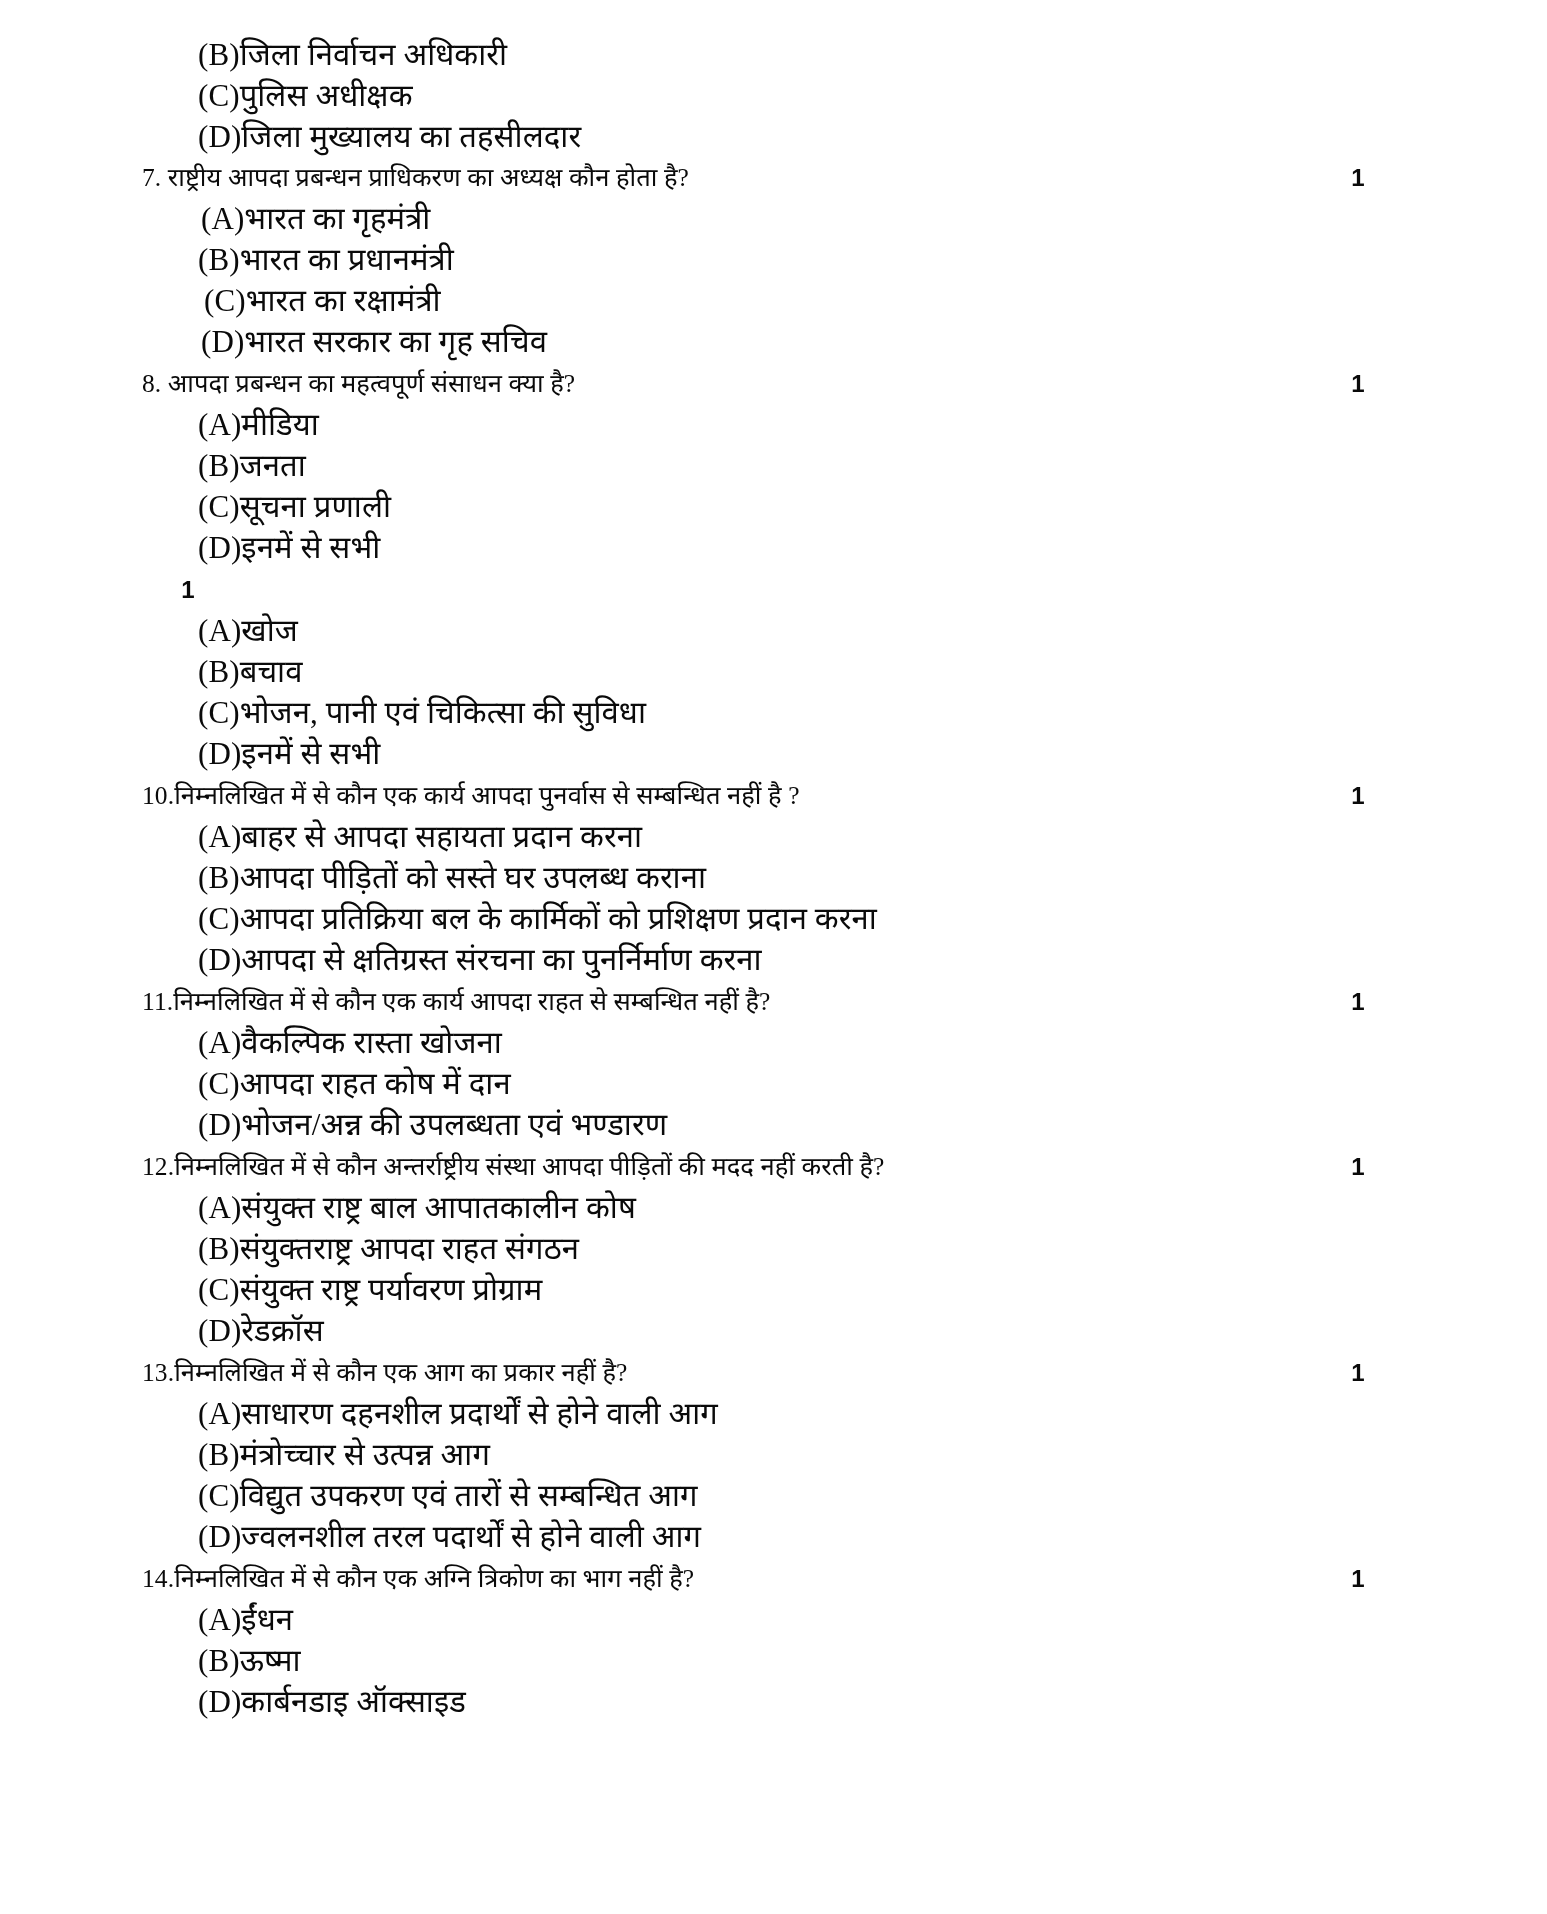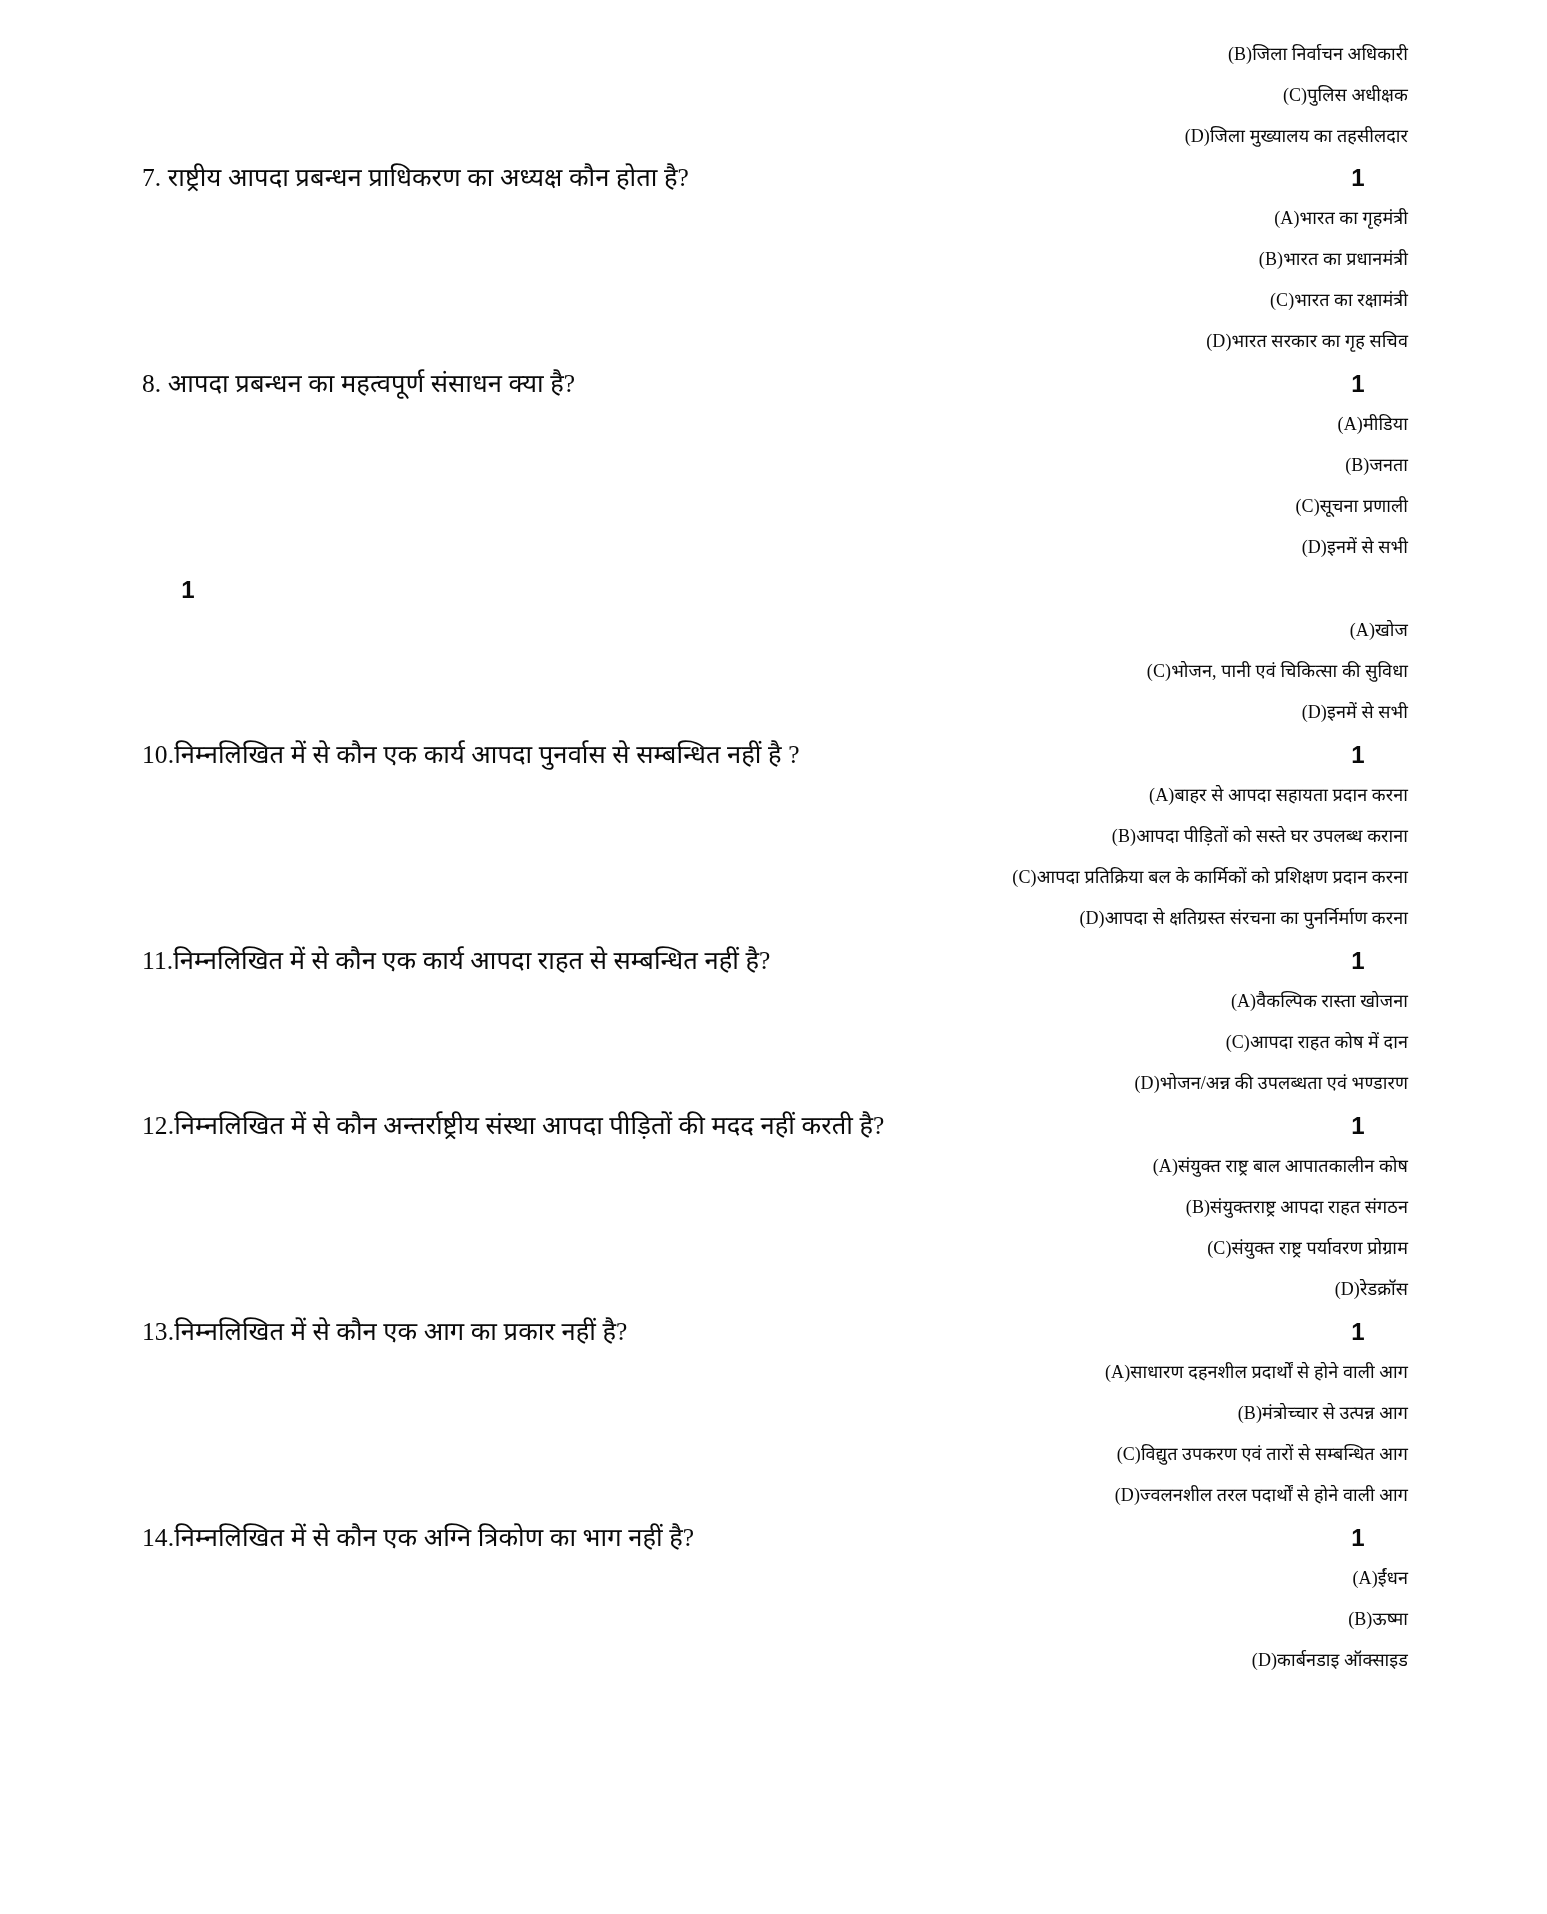--- a/index.html
+++ b/index.html
@@ -50,26 +50,25 @@
   .qmarks {
     width: 40px;
     text-align: center;
     font-family: "Liberation Sans", "DejaVu Sans", sans-serif;
     font-size: 24px;
     font-weight: 600;
     flex: 0 0 auto;
     margin-right: 30px;
   }
   .opt {
-    font-size: 18px;
+    font-size: 31px;
     line-height: 41px;
     letter-spacing: 0.1px;
     white-space: nowrap;
     padding-left: 30px;
-    text-align: right;
   }
   .opt.indent-a { padding-left: 33px; }
   .opt.indent-c { padding-left: 36px; }
   .opt.indent-d { padding-left: 33px; }
 
   
   .orphan .opt { padding-left: 30px; }
 </style>
 </head>
 <body>
@@ -115,20 +114,21 @@
       <div class="opt"><span>(B)</span><span>जनता</span></div>
       <div class="opt"><span>(C)</span><span>सूचना प्रणाली</span></div>
       <div class="opt"><span>(D)</span><span>इनमें से सभी</span></div>
     </div>
 
     <div class="qblock">
       <div class="qline">
         <span class="qmarks">1</span>
       </div>
       <div class="opt"><span>(A)</span><span>खोज</span></div>
+      <div class="opt"><span>(B)</span><span>बचाव</span></div>
       <div class="opt"><span>(C)</span><span>भोजन, पानी एवं चिकित्सा की सुविधा</span></div>
       <div class="opt"><span>(D)</span><span>इनमें से सभी</span></div>
     </div>
 
     <div class="qblock">
       <div class="qline">
         <span class="qtext">
           <span>10.</span><span>निम्नलिखित में से कौन एक कार्य आपदा पुनर्वास से सम्बन्धित नहीं है ?</span>
         </span>
         <span class="qmarks">1</span>

